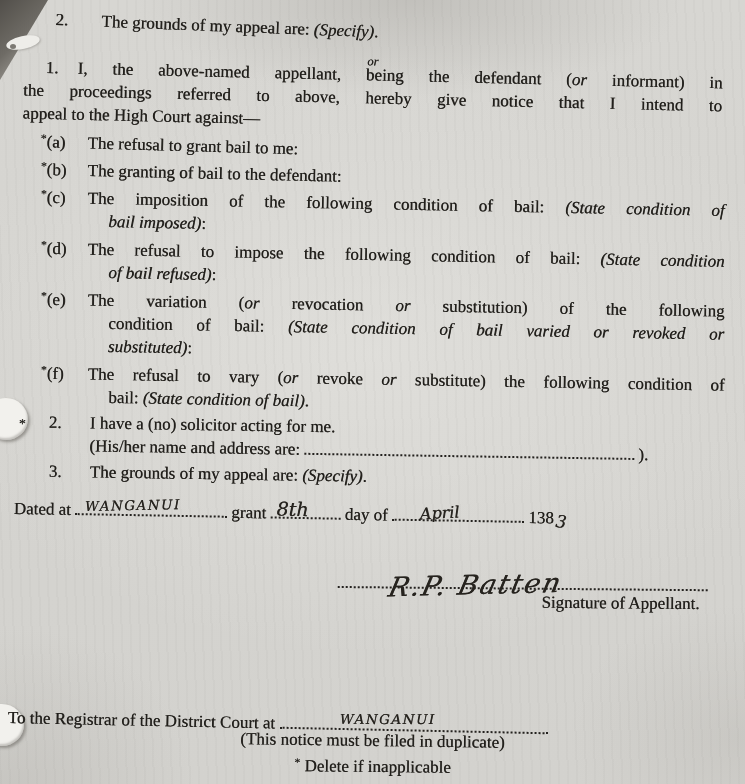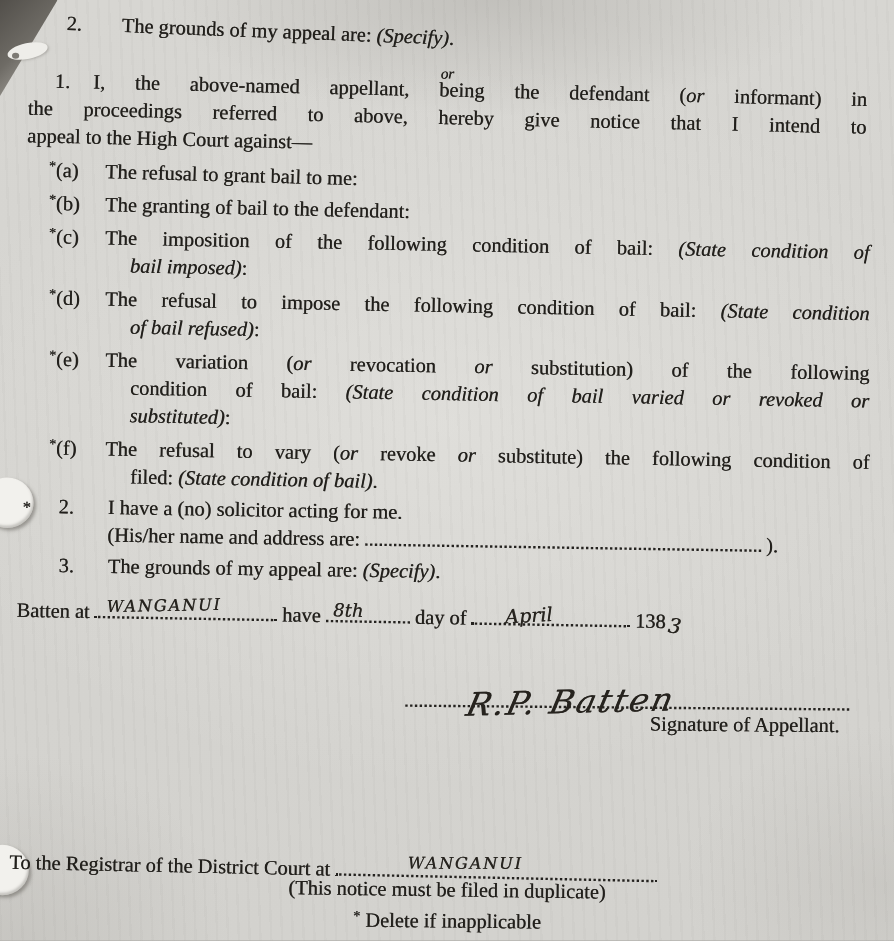--- a/index.html
+++ b/index.html
@@ -34,21 +34,21 @@
   .clause{position:relative;transform-origin:0 0;margin-top:3px;}
   .cl1{margin-left:49px;}
   .cl2{margin-left:90px;}
   .mstar{position:absolute;left:19px;top:2px;font-size:14px;}
   .dots{display:inline-block;height:14px;border-bottom:2.2px dotted #24221f;}
   .rel{position:relative;}
   .w330{width:330px;} .w152{width:152px;} .w70{width:70px;} .w132{width:132px;} .w268{width:268px;}
   .hand{font-style:italic;color:#26231e;white-space:nowrap;font-family:"DejaVu Serif",serif;}
   .caps{font-size:13.5px;letter-spacing:1.5px;}
   .place1{position:absolute;left:10px;bottom:-3px;transform:rotate(-2deg);}
-  .day{position:absolute;left:6px;bottom:-4px;font-size:15px;}
+  .day{position:absolute;left:6px;bottom:-4px;font-size:19px;}
   .month{position:absolute;left:28px;bottom:-5px;font-size:16px;transform:rotate(-4deg);}
   .yr{display:inline-block;font-size:17px;transform:translateY(4px) rotate(6deg);margin-left:2px;}
   .place2{position:absolute;left:60px;bottom:-2px;transform:rotate(-1deg);}
   .dated{margin-left:14px;margin-top:15px;transform-origin:0 0;}
   .sig{margin-left:338px;width:370px;margin-top:36px;transform-origin:0 0;}
   .sig-line{height:30px;border-bottom:2.5px dotted #24221f;position:relative;}
   .signame{position:absolute;left:52px;bottom:-9px;font-size:27px;letter-spacing:2px;transform:skewX(-14deg) rotate(-2deg);}
   .sig-cap{text-align:right;padding-right:8px;margin-top:1px;}
   .foot{margin-left:8px;margin-top:94px;transform-origin:0 0;}
   .note{text-align:center;transform-origin:50% 50%;}
@@ -114,37 +114,37 @@
   </div>
 
   <div class="ground r10">
     <div class="gl1 j"><span class="glabel"><span class="star">*</span><span>(e)</span></span><span>The variation (</span><span class="it">or</span><span> revocation </span><span class="it">or</span><span> substitution) of the following</span></div>
     <div class="gl2 j"><span>condition of bail: </span><span class="it">(State condition of bail varied or revoked or</span></div>
     <div class="gl2"><span class="it">substituted)</span><span>:</span></div>
   </div>
 
   <div class="ground r10">
     <div class="gl1 j"><span class="glabel"><span class="star">*</span><span>(f)</span></span><span>The refusal to vary (</span><span class="it">or</span><span> revoke </span><span class="it">or</span><span> substitute) the following condition of</span></div>
-    <div class="gl2"><span>filed: </span><span class="it">(State condition of bail)</span><span>.</span></div>
+    <div class="gl2"><span>bail: </span><span class="it">(State condition of bail)</span><span>.</span></div>
   </div>
 
   <div class="clause r09">
     <span class="star mstar">*</span>
     <div class="cl1"><span class="inum w41">2.</span><span>I have a (no) solicitor acting for me.</span></div>
     <div class="cl2"><span>(His/her name and address are:</span> <span class="dots w330"></span> <span>).</span></div>
   </div>
 
   <div class="clause r09">
     <div class="cl1"><span class="inum w41">3.</span><span>The grounds of my appeal are: </span><span class="it">(Specify)</span><span>.</span></div>
   </div>
 
   <div class="dated r10">
-    <span>Batten at</span>
+    <span>Dated at</span>
     <span class="dots w152 rel"><span class="hand caps place1">WANGANUI</span></span>
-    <span>have</span>
+    <span>grant</span>
     <span class="dots w70 rel"><span class="hand day">8th</span></span>
     <span>day of</span>
     <span class="dots w132 rel"><span class="hand month">April</span></span>
     <span>138</span><span class="hand yr">3</span>
   </div>
 
   <div class="sig r05">
     <div class="sig-line">
         <span class="hand signame">R.P. Batten</span>
       </div>

